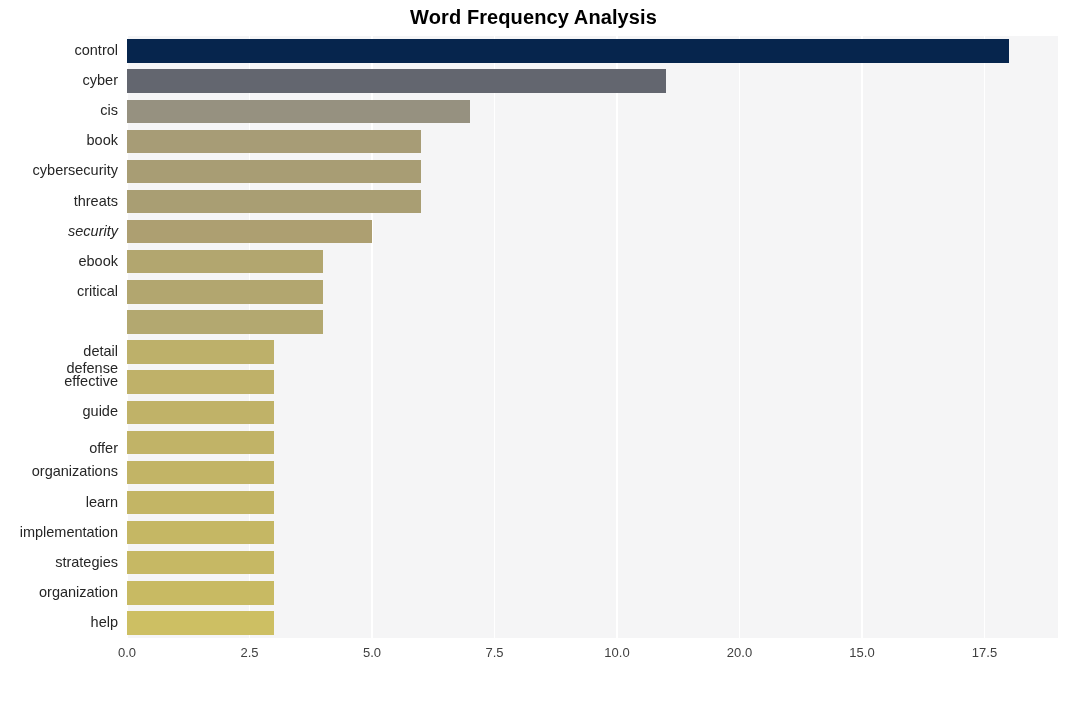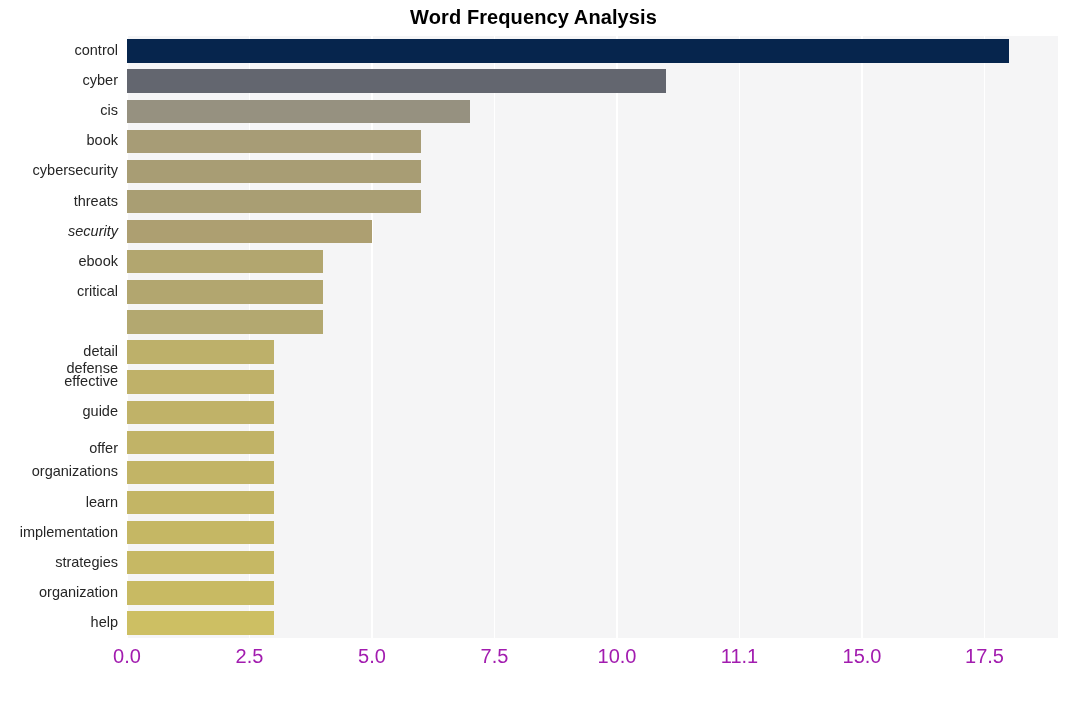--- a/index.html
+++ b/index.html
@@ -96,22 +96,22 @@
     left: 0;
     top: 646px;
     width: 1067px;
     height: 22px;
   }
 
   .xtick-label {
     position: absolute;
     top: 0;
     transform: translateX(-50%);
-    font-size: 20px;
-    color: #a21caf;
+    font-size: 13px;
+    color: #404040;
     white-space: nowrap;
     line-height: 1;
   }
 
   #xaxis-title {
     position: absolute;
     left: 0;
     top: 674px;
     width: 1067px;
     text-align: center;
@@ -223,19 +223,19 @@
       <div class="ytick-label" style="top: 548.85px;">organization</div>
       <div class="ytick-label" style="top: 578.95px;">help</div>
     </div>
 
   <div id="xlabels">
       <div class="xtick-label" style="left: 127px;">0.0</div>
       <div class="xtick-label" style="left: 249.5px;">2.5</div>
       <div class="xtick-label" style="left: 372px;">5.0</div>
       <div class="xtick-label" style="left: 494.5px;">7.5</div>
       <div class="xtick-label" style="left: 617px;">10.0</div>
-      <div class="xtick-label" style="left: 739.5px;">11.1</div>
+      <div class="xtick-label" style="left: 739.5px;">20.0</div>
       <div class="xtick-label" style="left: 862px;">15.0</div>
       <div class="xtick-label" style="left: 984.5px;">17.5</div>
     </div>
 
 
 </div>
 
 </body></html>

